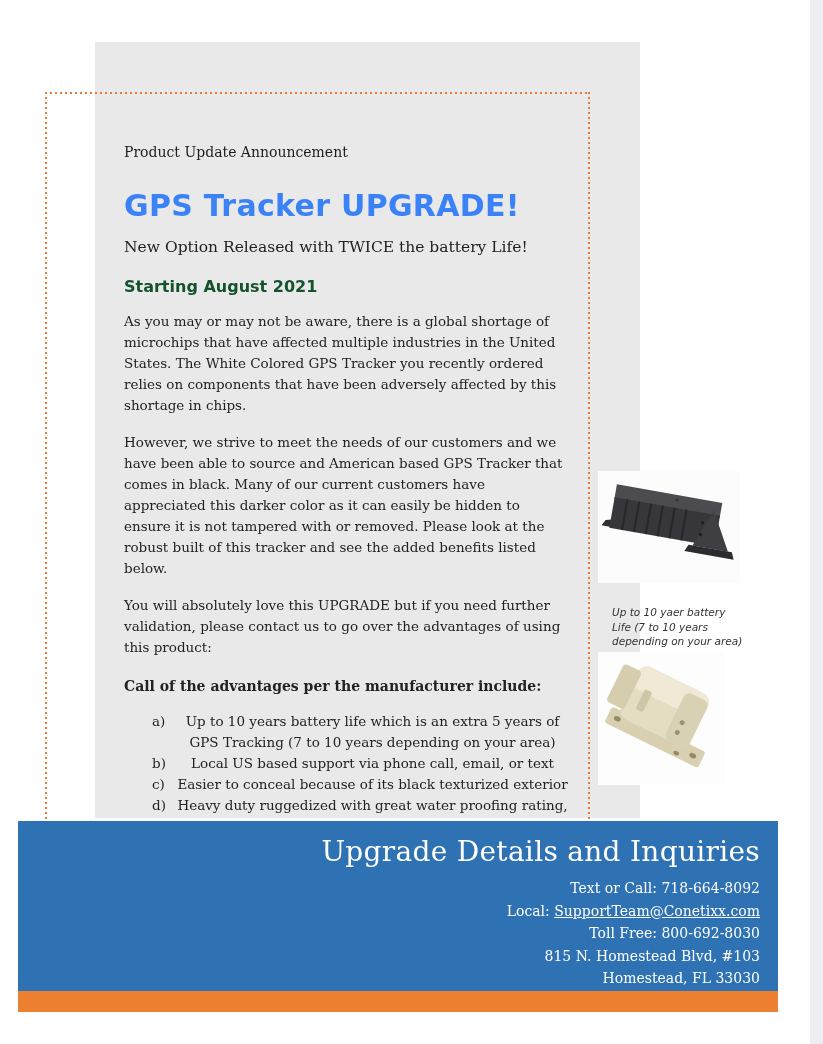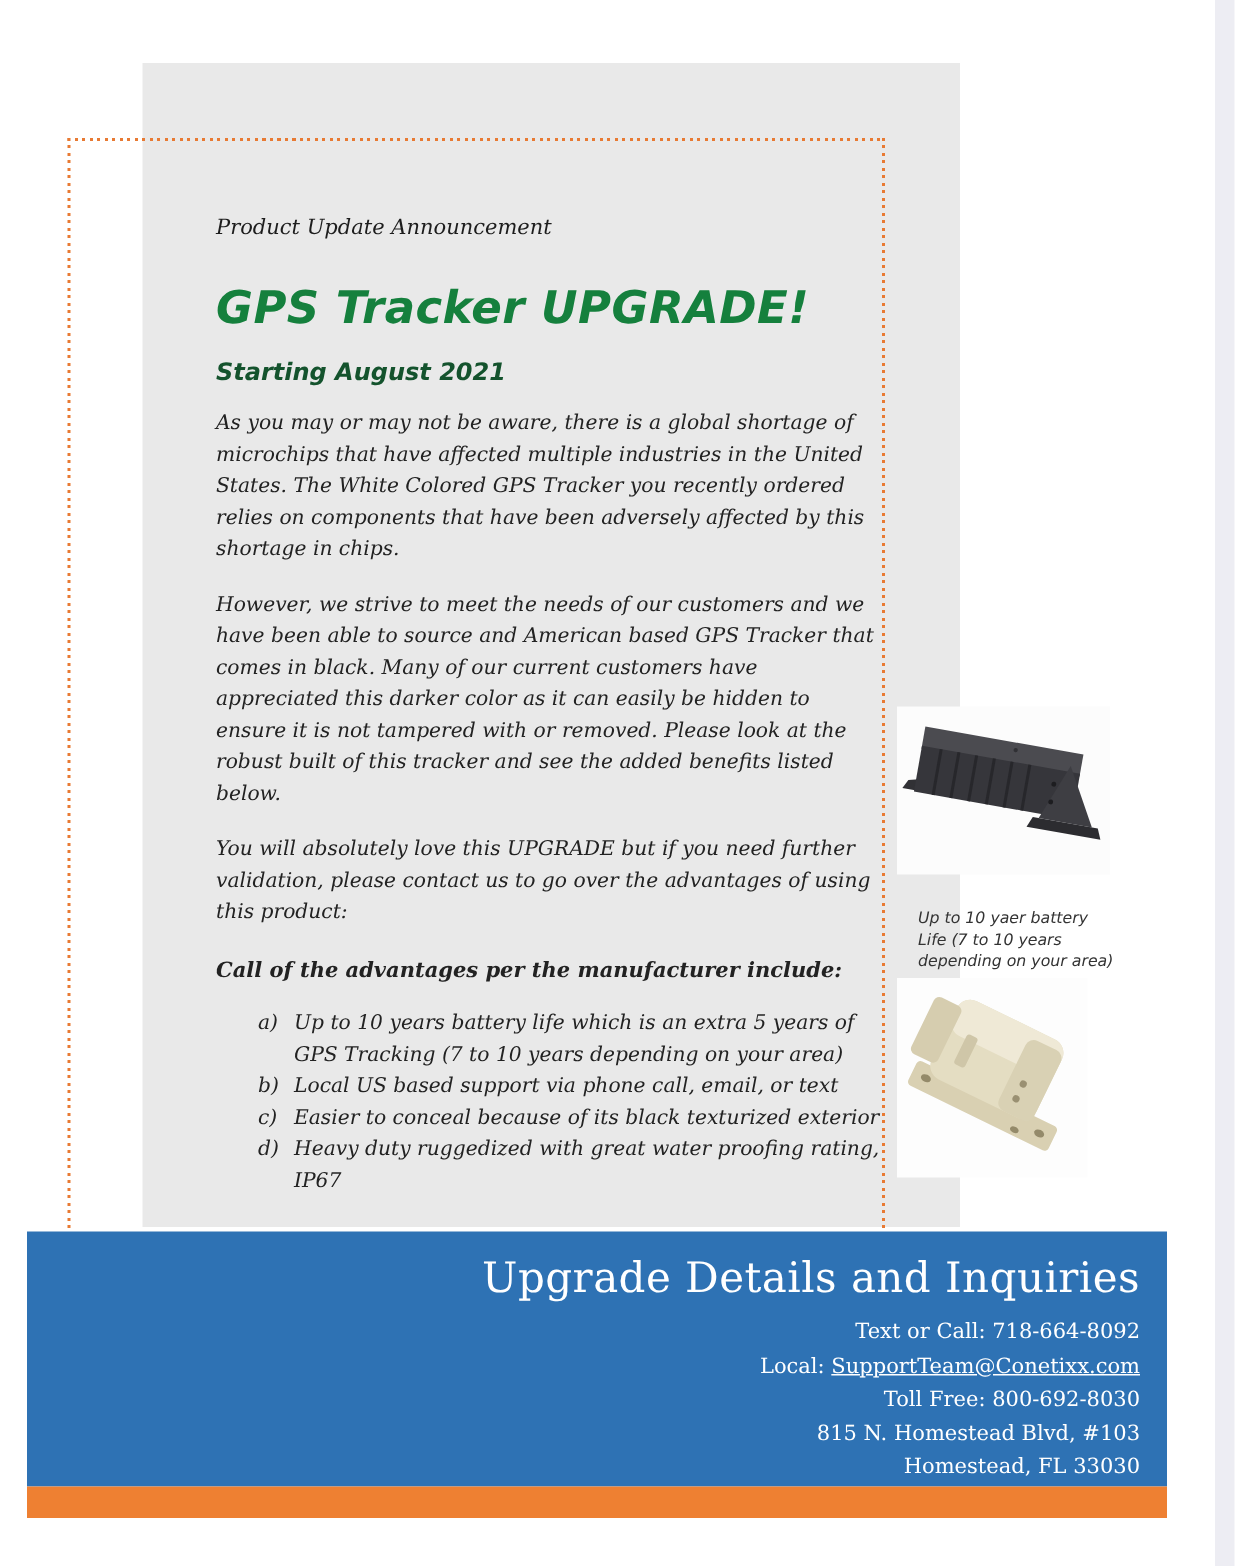--- a/index.html
+++ b/index.html
@@ -18,37 +18,37 @@
   
   .dash-h { position:absolute; height:2px;
     background:repeating-linear-gradient(90deg,#e87a33 0 2px,transparent 2px 5px); }
   .dash-v { position:absolute; width:2px;
     background:repeating-linear-gradient(180deg,#e87a33 0 2px,transparent 2px 5px); }
   .dash-top   { left:45px; top:92px; width:545px; }
   .dash-left  { left:45px; top:92px; height:729px; }
   .dash-right { left:588px; top:92px; height:729px; }
 
   
-  .content { position:absolute; left:144px; top:144px; width:445px;font-style:italic; }
+  .content { position:absolute; left:124px; top:144px; width:445px; }
   .kicker { font-size:14px; color:#1d1d1d; margin:0 0 28px 0; }
   .title {
     font-family:"DejaVu Sans", sans-serif; font-weight:bold;
-    font-size:30px; color:#15803d; letter-spacing:0.3px; margin:0 0 15px 0;
+    font-size:30px; color:#3b82f6; letter-spacing:0.3px; margin:0 0 15px 0;
   }
   .subtitle { font-size:15.5px; margin:0 0 21px 0; }
   .section-heading {
     font-family:"DejaVu Sans", sans-serif; font-weight:bold;
     font-size:16px; color:#14532d; margin:0 0 15px 0;
   }
   .para { font-size:13.5px; line-height:21px; margin:0 0 16px 0; }
   .advantages-heading { font-size:14px; font-weight:bold; margin:20px 0 17px 0; }
   .adv-list { padding-left:28px; }
   .adv-item { display:flex; font-size:13.5px; line-height:21px; }
   .adv-label { width:24px; flex:0 0 24px; }
-  .adv-text { flex:1; }
+  .adv-text { flex:1;text-align:center; }
 
   
   .photo1 { position:absolute; left:598px; top:471px; width:142px; height:112px; background:#fcfcfc; }
   .photo2 { position:absolute; left:598px; top:652px; width:127px; height:133px; background:#fdfdfd; }
   .caption {
     position:absolute; left:612px; top:586px; width:135px;
     font-family:"DejaVu Sans", sans-serif; font-style:italic;
     font-size:10.5px; line-height:14.5px; color:#333;margin-top:19px;
   }
 
@@ -70,20 +70,21 @@
 
 <div class="gray-page"></div>
 
 <div class="dash-h dash-top"></div>
 <div class="dash-v dash-left"></div>
 <div class="dash-v dash-right"></div>
 
 <div class="content">
   <div class="kicker">Product Update Announcement</div>
   <h1 class="title">GPS Tracker UPGRADE!</h1>
+  <div class="subtitle">New Option Released with TWICE the battery Life!</div>
   <div class="section-heading">Starting August 2021</div>
 
   <p class="para">As you may or may not be aware, there is a global shortage of microchips that have affected multiple industries in the United States. The White Colored GPS Tracker you recently ordered relies on components that have been adversely affected by this shortage in chips.</p>
   <p class="para">However, we strive to meet the needs of our customers and we have been able to source and American based GPS Tracker that comes in black. Many of our current customers have appreciated this darker color as it can easily be hidden to ensure it is not tampered with or removed. Please look at the robust built of this tracker and see the added benefits listed below.</p>
   <p class="para">You will absolutely love this UPGRADE but if you need further validation, please contact us to go over the advantages of using this product:</p>
 
   <div class="advantages-heading">Call of the advantages per the manufacturer include:</div>
 
   <div class="adv-list">
     <div class="adv-item">

